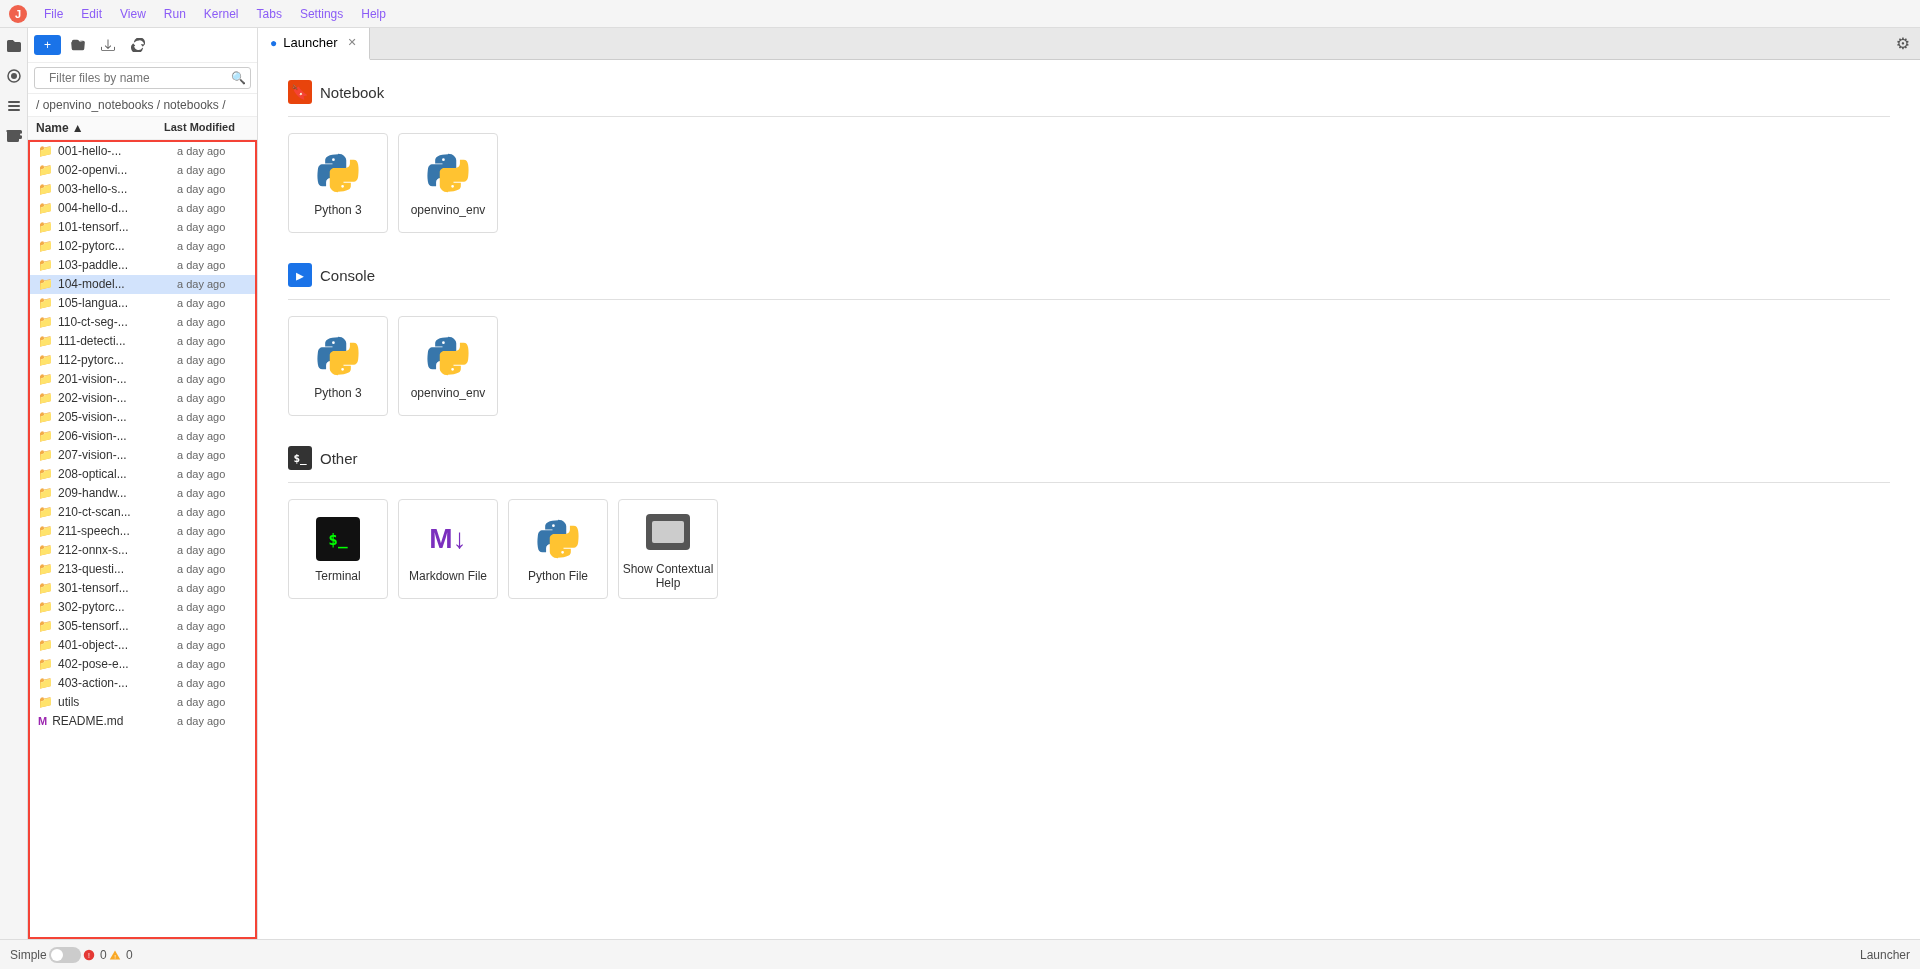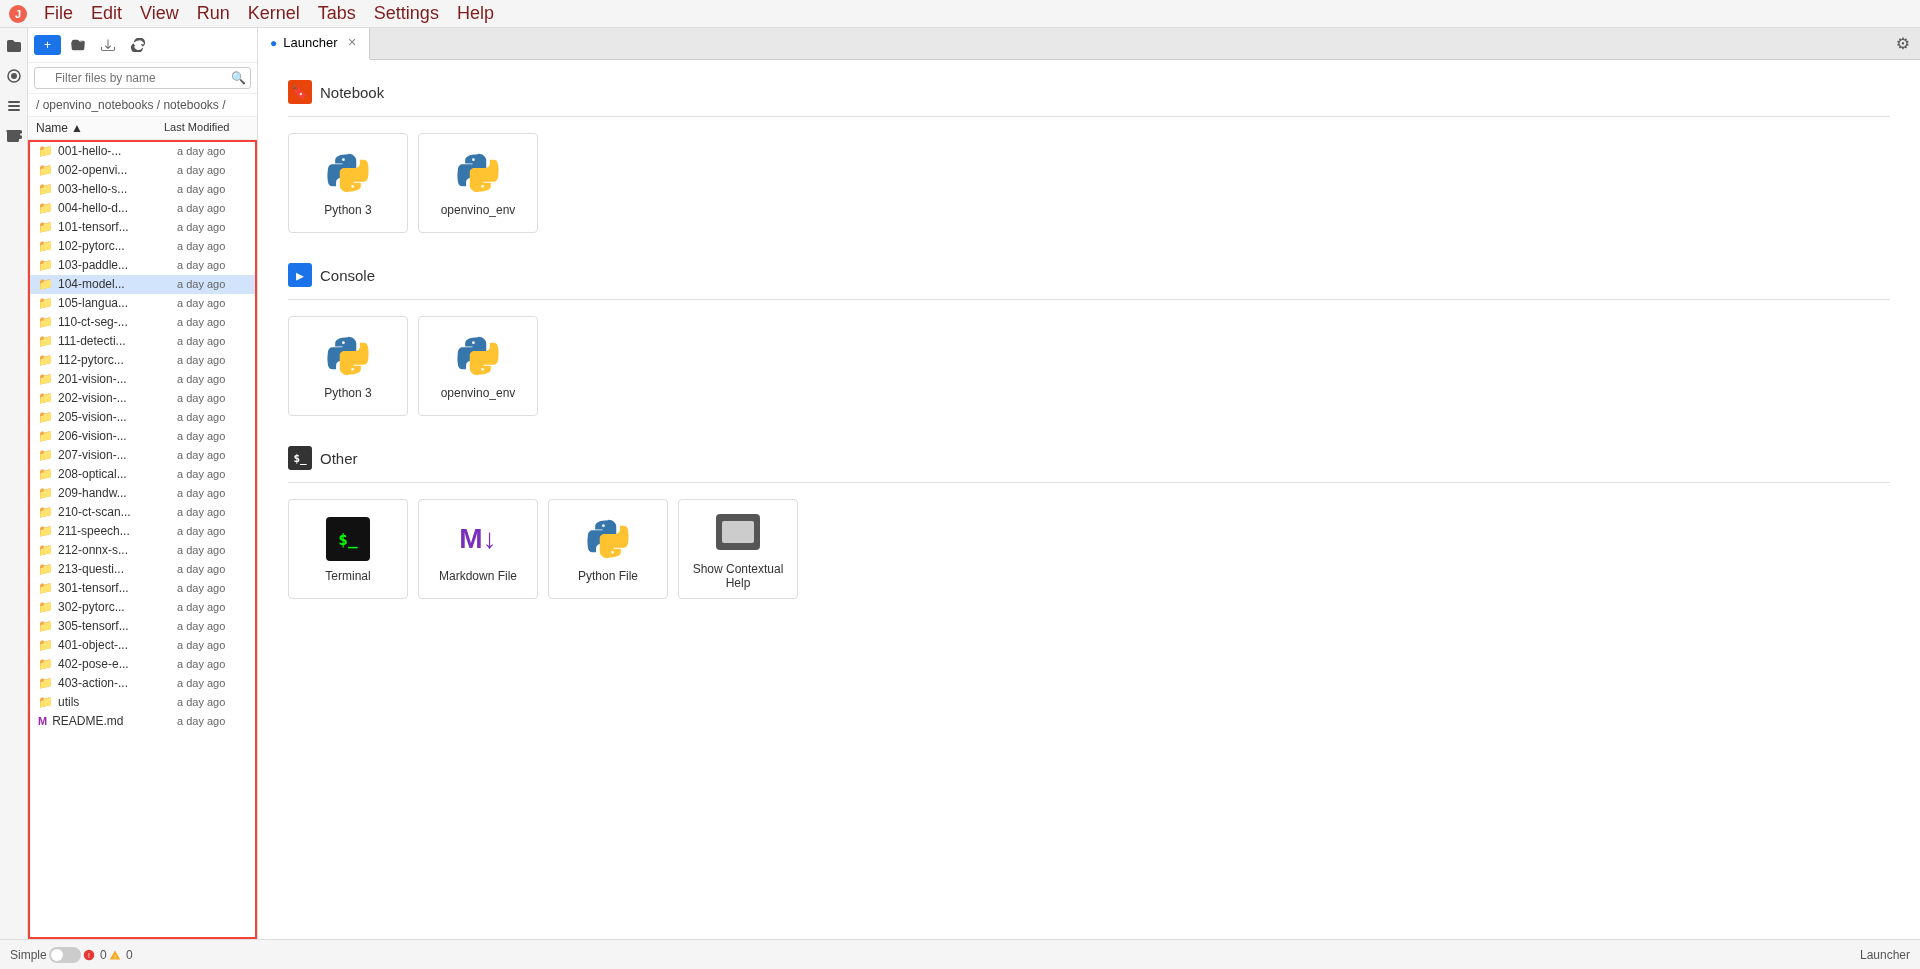--- a/index.html
+++ b/index.html
@@ -5,21 +5,21 @@
     * { box-sizing: border-box; margin: 0; padding: 0; }
     body { font-family: -apple-system, BlinkMacSystemFont, 'Segoe UI', Arial, sans-serif; font-size: 13px; background: #f0f0f0; overflow: hidden; height: 969px; width: 1920px; }
 
     
     .menu-bar {
       display: flex; align-items: center; height: 28px;
       background: #f5f5f5; border-bottom: 1px solid #ddd;
       padding: 0 8px; gap: 2px;
     }
     .menu-logo { width: 20px; height: 20px; margin-right: 6px; }
-    .menu-item { padding: 2px 8px; cursor: pointer; border-radius: 3px; font-size: 18px; color: #7f1d1d; text-align: right; }
+    .menu-item { padding: 2px 8px; cursor: pointer; border-radius: 3px; font-size: 12px; color: #8b5cf6; text-align: right; }
 
     
     .main-layout { display: flex; height: calc(969px - 28px - 30px); }
 
     
     .sidebar-icons {
       width: 28px; background: #f5f5f5; border-right: 1px solid #ddd;
       display: flex; flex-direction: column; align-items: center; padding-top: 6px; gap: 6px;
     }
     .sidebar-icon-btn {
@@ -45,32 +45,32 @@
       width: 26px; height: 26px; border: none; background: transparent;
       cursor: pointer; display: flex; align-items: center; justify-content: center;
       color: #555; font-size: 14px; border-radius: 3px;
     }
 
     .search-container {
       padding: 4px 6px; border-bottom: 1px solid #eee;
     }
     .search-input {
       width: 100%; border: 1px solid #ccc; border-radius: 3px;
-      padding: 3px 24px 3px 20px; font-size: 12px; outline: none;
+      padding: 3px 24px 3px 14px; font-size: 12px; outline: none;
     }
     .search-wrap { position: relative; }
     .search-icon-inner { position: absolute; right: 5px; top: 50%; transform: translateY(-50%); color: #888; font-size: 12px; }
 
     .breadcrumb {
       padding: 4px 8px; font-size: 12px; color: #555; border-bottom: 1px solid #eee;
     }
 
     .file-list-header {
       display: flex; padding: 4px 8px; border-bottom: 1px solid #eee;
-      font-size: 12px; font-weight: 400; color: #333; background: #fafafa;
+      font-size: 12px; font-weight: 700; color: #333; background: #fafafa;
     }
     .col-name { flex: 1; display: flex; align-items: center; gap: 3px; cursor: pointer; }
     .col-modified { width: 85px; text-align: left; font-size: 11px; }
 
     .file-list { flex: 1; overflow-y: auto; border: 2px solid #f44336; }
     .file-item {
       display: flex; align-items: center; padding: 2px 8px;
       cursor: pointer; border-bottom: 1px solid transparent;
     }
     .file-item.selected { background: #d2e3fc; }
@@ -109,21 +109,21 @@
     }
     .section-icon.notebook { background: #e8440c; color: white; }
     .section-icon.console { background: #1a73e8; color: white; font-family: monospace; }
     .section-icon.other { background: #333; color: white; font-family: monospace; }
     .section-title { font-size: 15px; color: #333; font-weight: 400; }
     .section-divider { border: none; border-top: 1px solid #e0e0e0; margin-bottom: 16px; }
 
     .launcher-grid { display: flex; flex-wrap: wrap; gap: 10px; margin-bottom: 30px; }
 
     .launcher-card {
-      width: 120px; height: 100px; border: 1px solid #ddd; border-radius: 4px;
+      width: 100px; height: 100px; border: 1px solid #ddd; border-radius: 4px;
       display: flex; flex-direction: column; align-items: center; justify-content: center;
       cursor: pointer; background: #fff; gap: 6px;
     }
     .launcher-card-icon { font-size: 36px; width: 48px; height: 48px; display: flex; align-items: center; justify-content: center; }
     .launcher-card-label { font-size: 12px; color: #333; text-align: center; }
 
     
     .terminal-icon-box {
       width: 44px; height: 44px; background: #111; border-radius: 4px;
       display: flex; align-items: center; justify-content: center;

